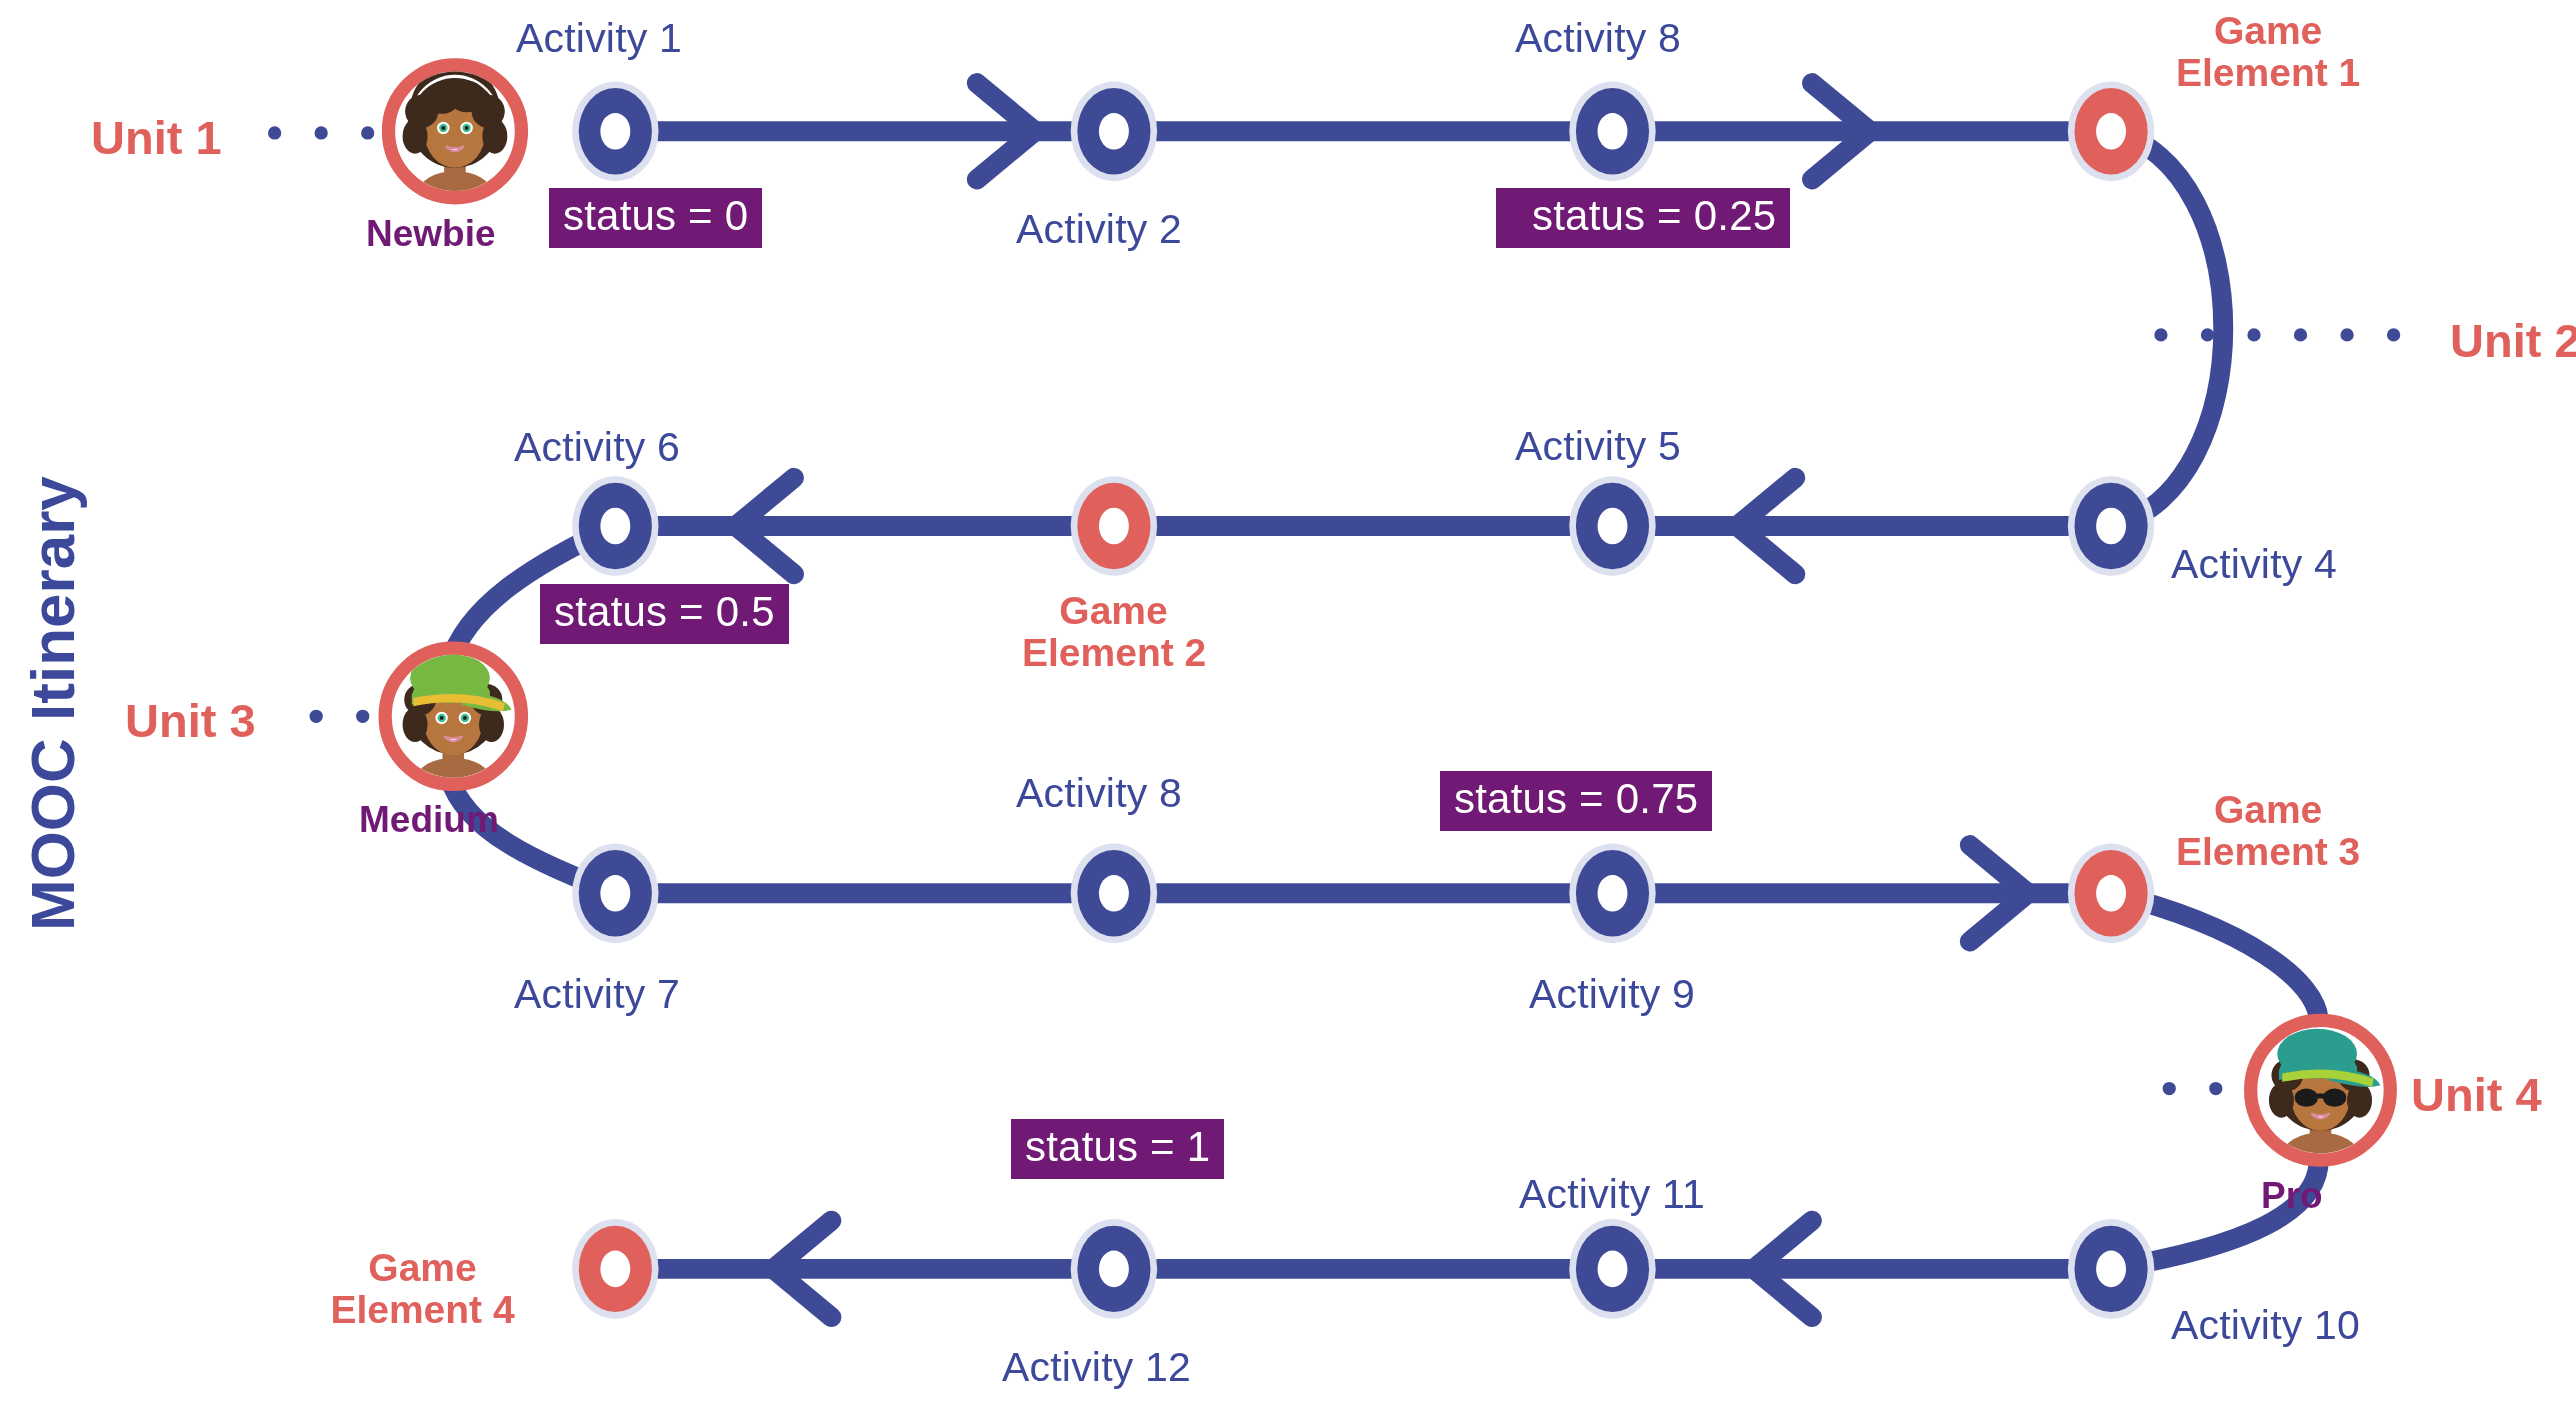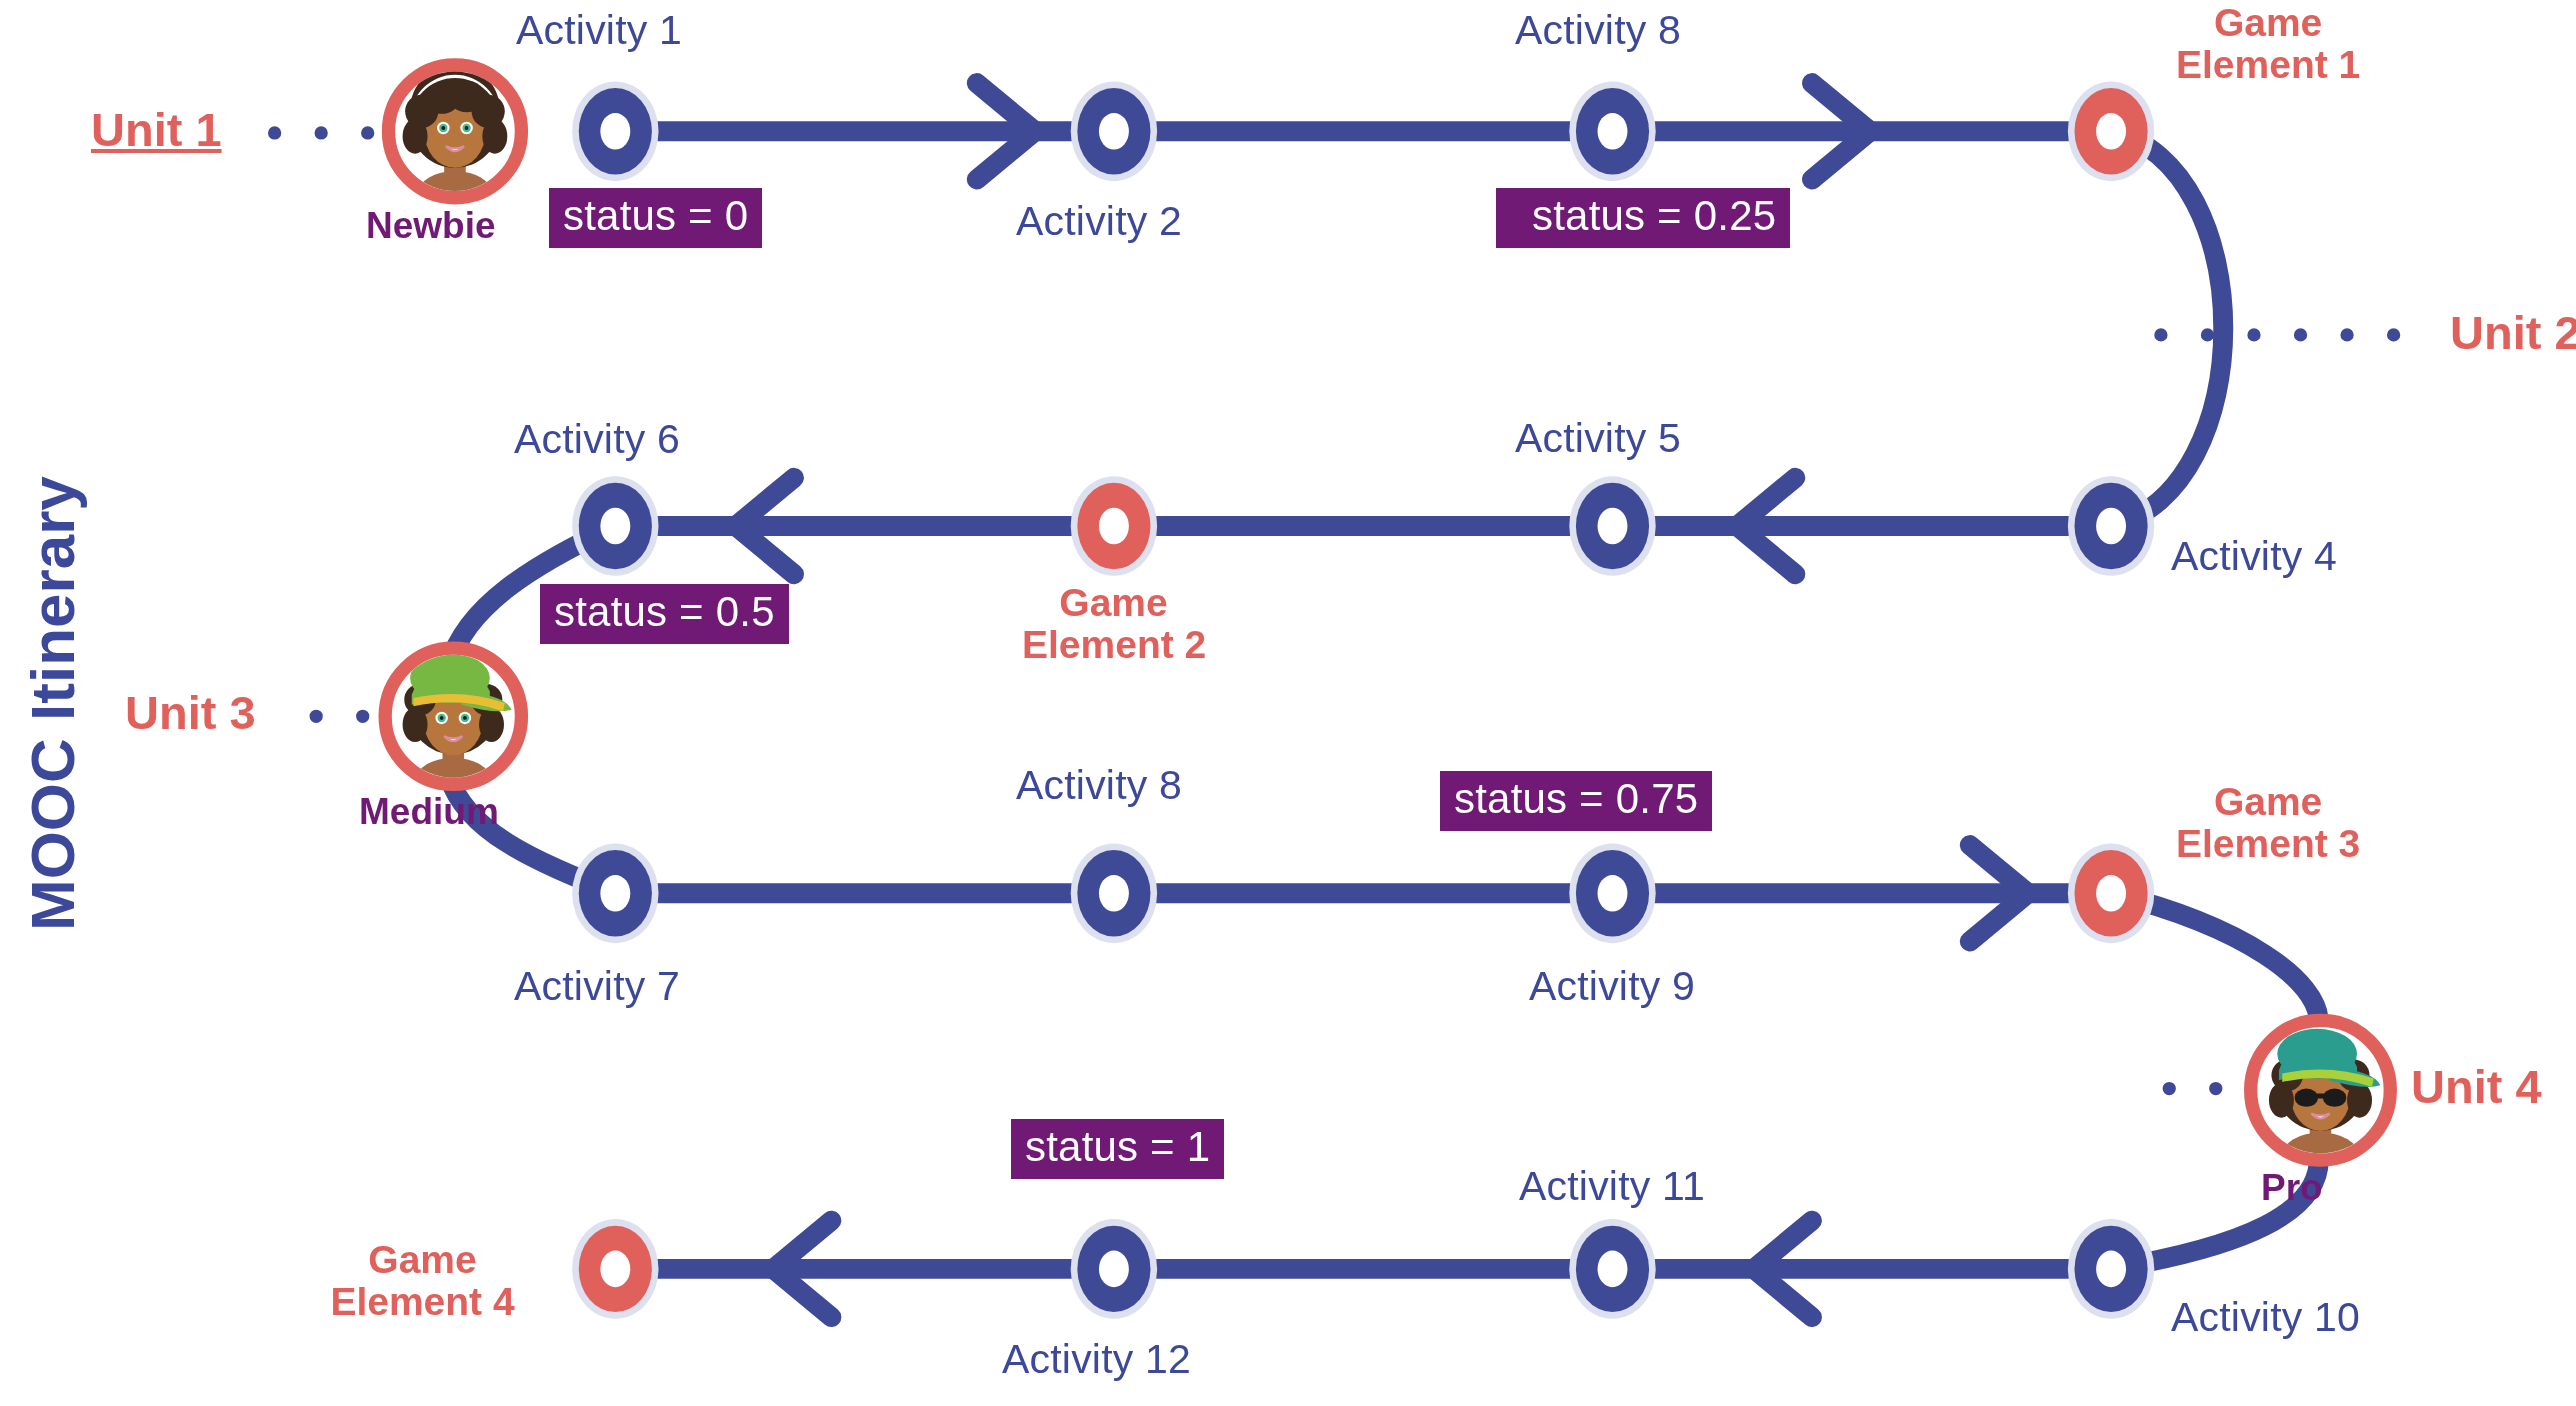--- a/index.html
+++ b/index.html
@@ -22,20 +22,21 @@
     position: absolute;
     left: 0; top: 0;
     width: 2576px;
     height: 1406px;
   }
   
   .lbl {
     position: absolute;
     white-space: nowrap;
     line-height: 1.08;
+    margin-top: 8px;
   }
   .activity-label {
     font-family: "Liberation Sans", sans-serif;
     font-size: 41px;
     font-weight: 400;
     color: #3c4899;
     letter-spacing: 0.2px;
   }
   .unit-label {
     font-family: "Liberation Sans", sans-serif;
@@ -315,21 +316,21 @@
         <ellipse cx="-17" cy="9" rx="14" ry="11" fill="#1b1b1b"></ellipse>
         <ellipse cx="17" cy="9" rx="14" ry="11" fill="#1b1b1b"></ellipse>
 
         <path d="M -11 28 Q 0 40 11 28 Q 0 33 -11 28 Z" fill="#ffffff" stroke="#d98d9e" stroke-width="2.5"></path>
       </g>
     </g>
   </svg>
 
   <div class="vertical-title" style="left:16.6px; top:931px;">MOOC Itinerary</div>
 
-  <div class="lbl unit-label" style="left:91px; top:105px;text-decoration:underline;">Unit 1</div>
+  <div class="lbl unit-label" style="left:91px; top:105px;">Unit 1</div>
   <div class="lbl unit-label" style="left:2450px; top:308px;">Unit 2</div>
   <div class="lbl unit-label" style="left:125px; top:688px;">Unit 3</div>
   <div class="lbl unit-label" style="left:2411px; top:1062px;">Unit 4</div>
 
   <div class="lbl avatar-caption" style="left:366px; top:206px;">Newbie</div>
   <div class="lbl avatar-caption" style="left:359px; top:792px;">Medium</div>
   <div class="lbl avatar-caption" style="left:2261px; top:1168px;">Pro</div>
 
   <div class="lbl activity-label" style="left:516px; top:8.3px;">Activity 1</div>
   <div class="lbl activity-label" style="left:1016px; top:199px;">Activity 2</div>

